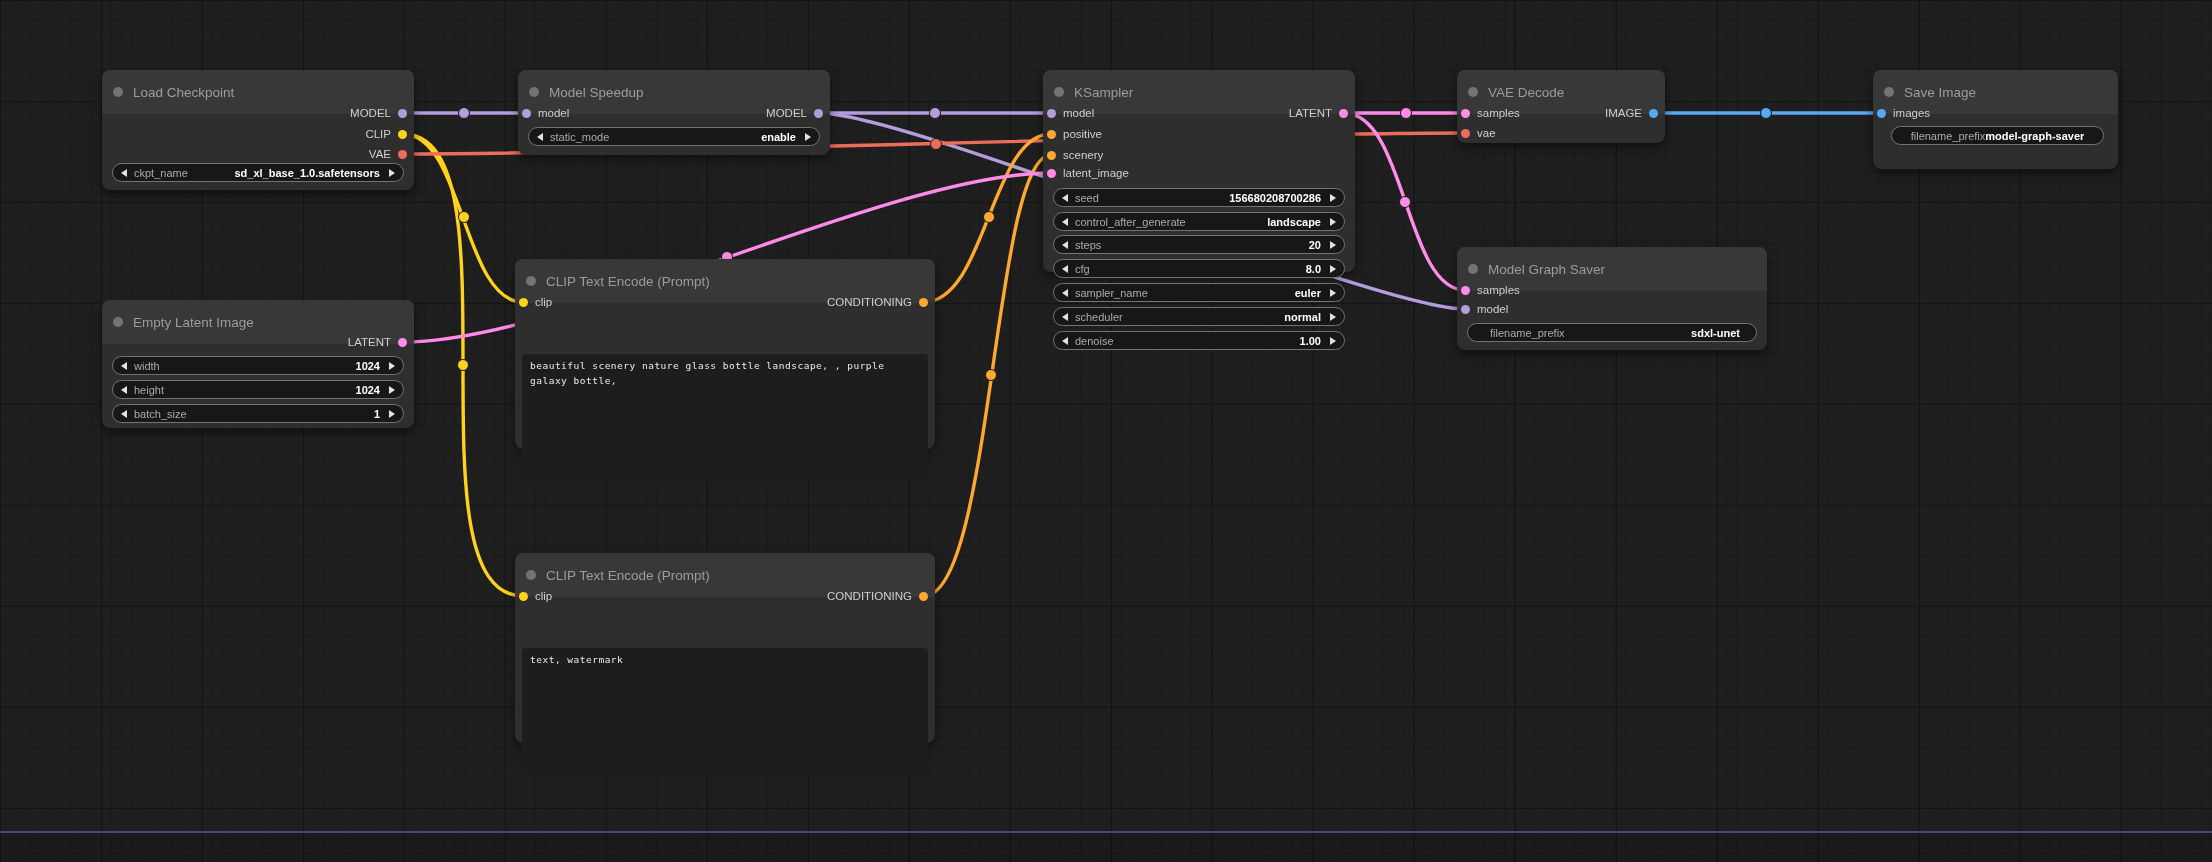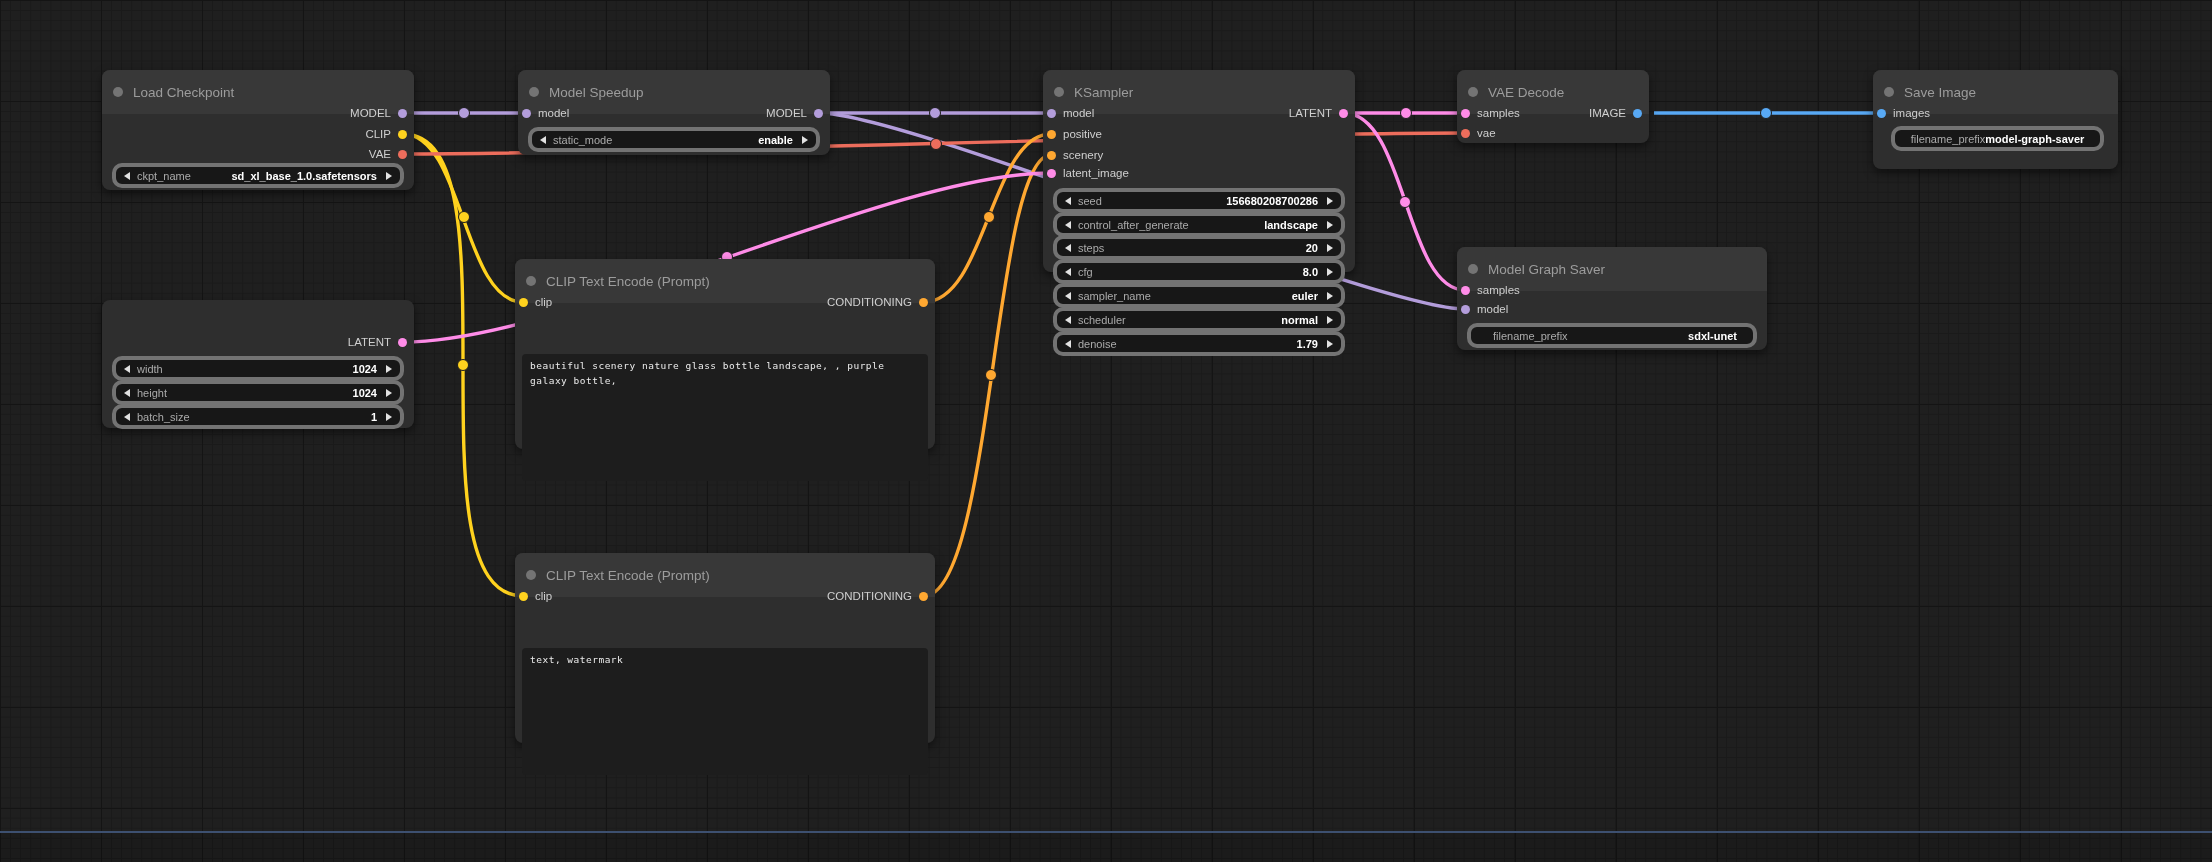--- a/index.html
+++ b/index.html
@@ -25,21 +25,21 @@
   .tdot{width:10px;height:10px;border-radius:50%;background:#747474;flex:0 0 auto;}
   .port{position:absolute;height:20px;display:flex;align-items:center;gap:7px;
         font-size:11.5px;color:#cfcfcf;}
   .port.in{left:0;padding-left:4px;}
   .port.out{right:0;padding-right:7px;flex-direction:row-reverse;}
   .pdot{width:9px;height:9px;border-radius:50%;flex:0 0 auto;}
   .pdot.model{background:#b39ddb;} .pdot.clip{background:#ffd21e;}
   .pdot.vae{background:#ed6d5c;}  .pdot.cond{background:#ffa831;}
   .pdot.latent{background:#ff8ce8;} .pdot.image{background:#58a9f5;}
   .widget{position:absolute;left:10px;right:10px;height:17px;background:#171717;
-          border:4px solid #737373;border-radius:10px;display:flex;align-items:center;
+          border:1px solid #737373;border-radius:10px;display:flex;align-items:center;
           gap:7px;padding:0 8px;font-size:11px;}
   .wlabel{color:#ababab;white-space:nowrap;}
   .wvalue{margin-left:auto;color:#fff;font-weight:700;white-space:nowrap;}
   .widget.center{justify-content:center;gap:0;}
   .widget.center .wvalue{margin-left:0;}
   .arw{width:0;height:0;border-top:4px solid transparent;border-bottom:4px solid transparent;flex:0 0 auto;}
   .arw.l{border-right:6px solid #e2e2e2;}
   .arw.r{border-left:6px solid #e2e2e2;margin-left:0;}
   .widget .arw.r{margin-left:2px;}
   .prompt{position:absolute;left:7px;right:7px;top:63px;height:117px;background:#1d1d1d;
@@ -134,20 +134,24 @@
     </div>
     <div class="widget" style="top:57px">
       <span class="arw l"></span>
       <span class="wlabel">static_mode</span>
       <span class="wvalue">enable</span>
       <span class="arw r"></span>
     </div>
   </div>
 
   <div class="node" style="left:102px;top:300px;width:312px;height:128px;">
+    <div class="ntitle">
+      <span class="tdot"></span>
+      <span>Empty Latent Image</span>
+    </div>
     <div class="port out" style="top:32px">
       <span class="pdot latent"></span>
       <span>LATENT</span>
     </div>
     <div class="widget" style="top:56px">
       <span class="arw l"></span>
       <span class="wlabel">width</span>
       <span class="wvalue">1024</span>
       <span class="arw r"></span>
     </div>
@@ -254,26 +258,26 @@
     </div>
     <div class="widget" style="top:237px">
       <span class="arw l"></span>
       <span class="wlabel">scheduler</span>
       <span class="wvalue">normal</span>
       <span class="arw r"></span>
     </div>
     <div class="widget" style="top:261px">
       <span class="arw l"></span>
       <span class="wlabel">denoise</span>
-      <span class="wvalue">1.79</span>
-      <span class="arw r"></span>
-    </div>
-  </div>
-
-  <div class="node" style="left:1457px;top:70px;width:192px;height:73px;">
+      <span class="wvalue">1.00</span>
+      <span class="arw r"></span>
+    </div>
+  </div>
+
+  <div class="node" style="left:1457px;top:70px;width:208px;height:73px;">
     <div class="ntitle">
       <span class="tdot"></span>
       <span>VAE Decode</span>
     </div>
     <div class="port in" style="top:33px">
       <span class="pdot latent"></span>
       <span>samples</span>
     </div>
     <div class="port in" style="top:53px">
       <span class="pdot vae"></span>

